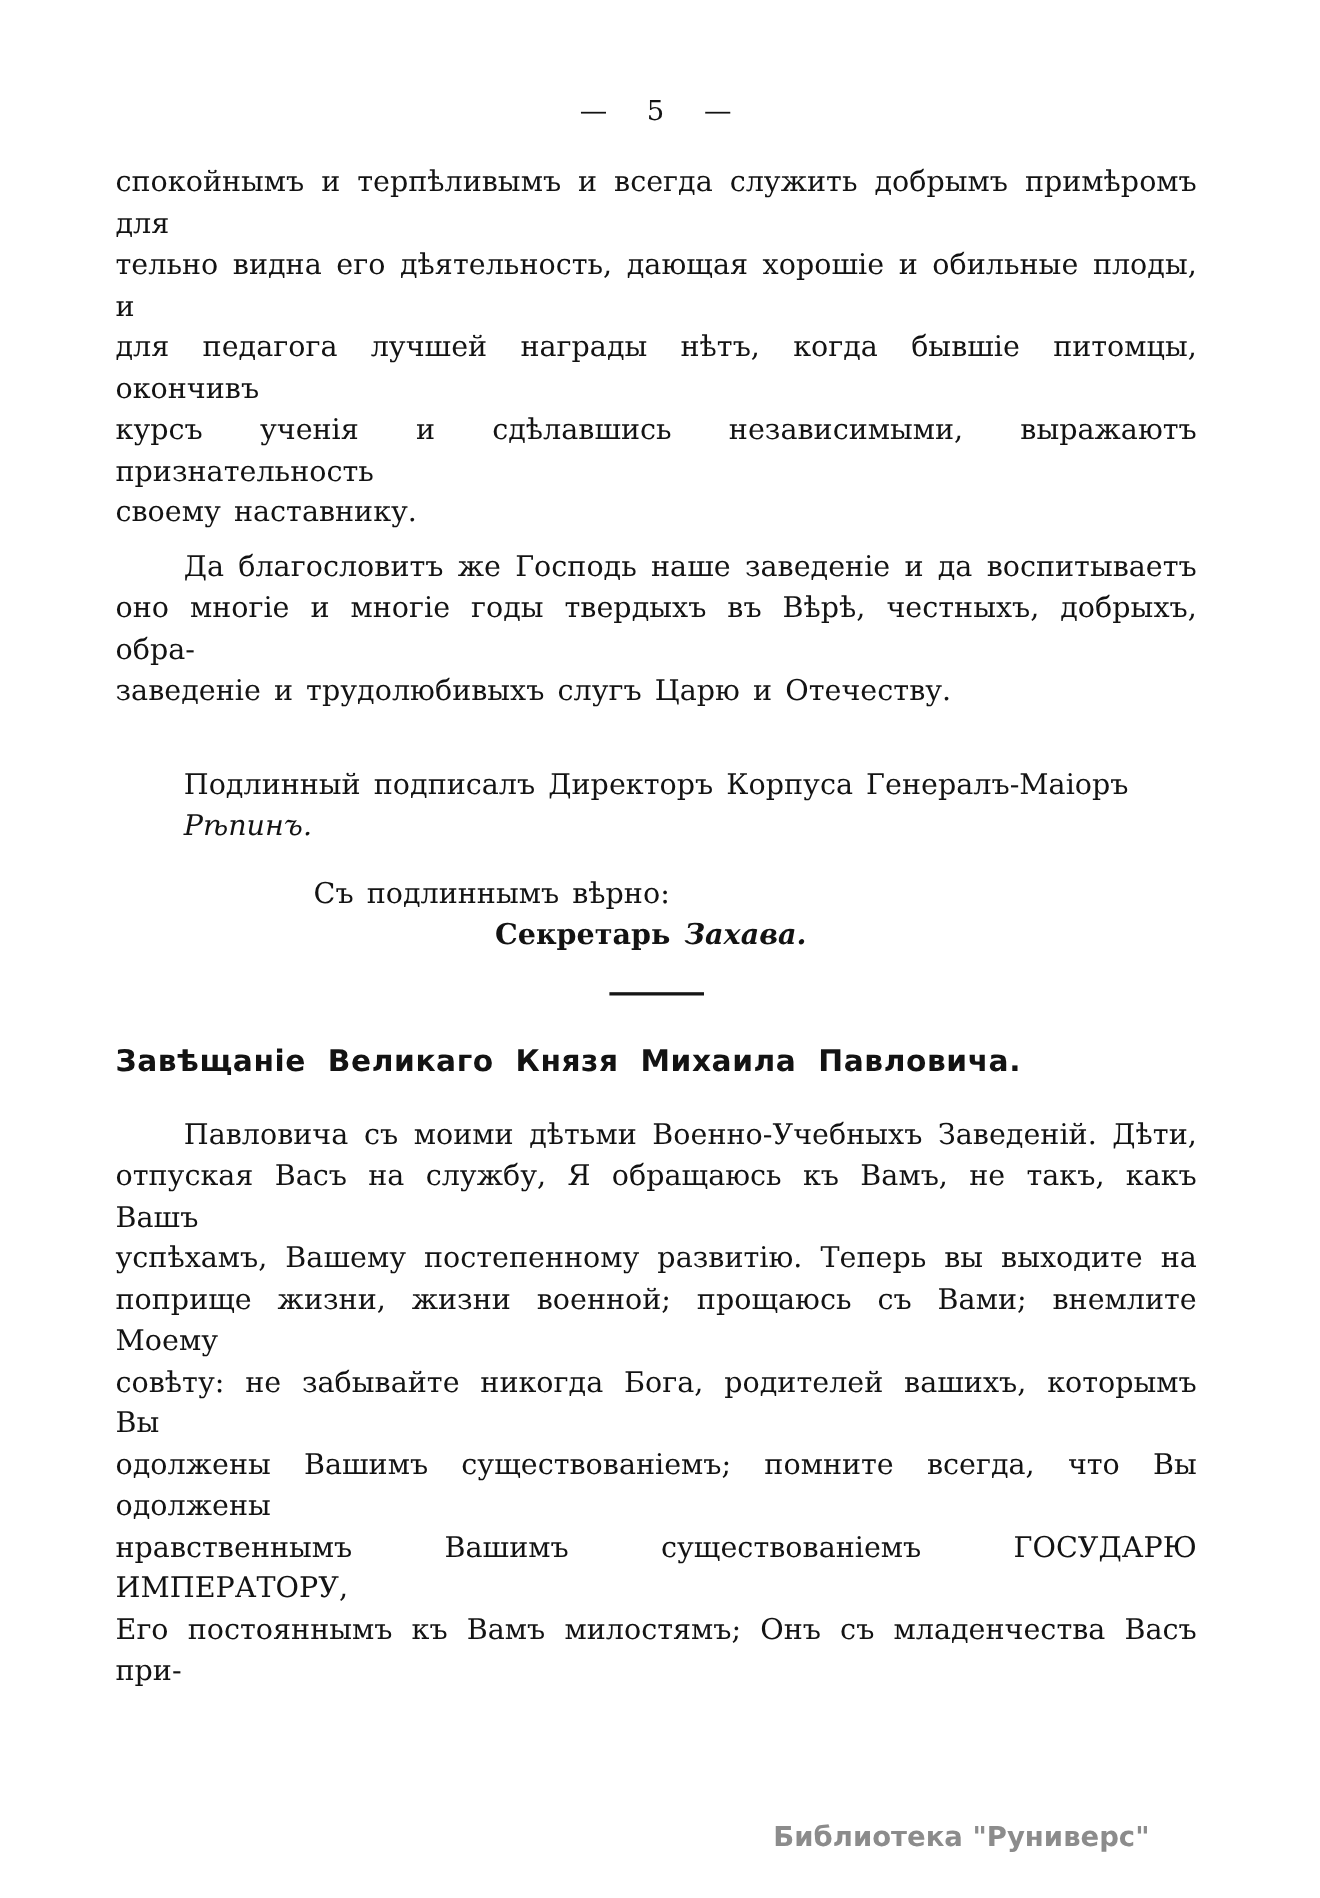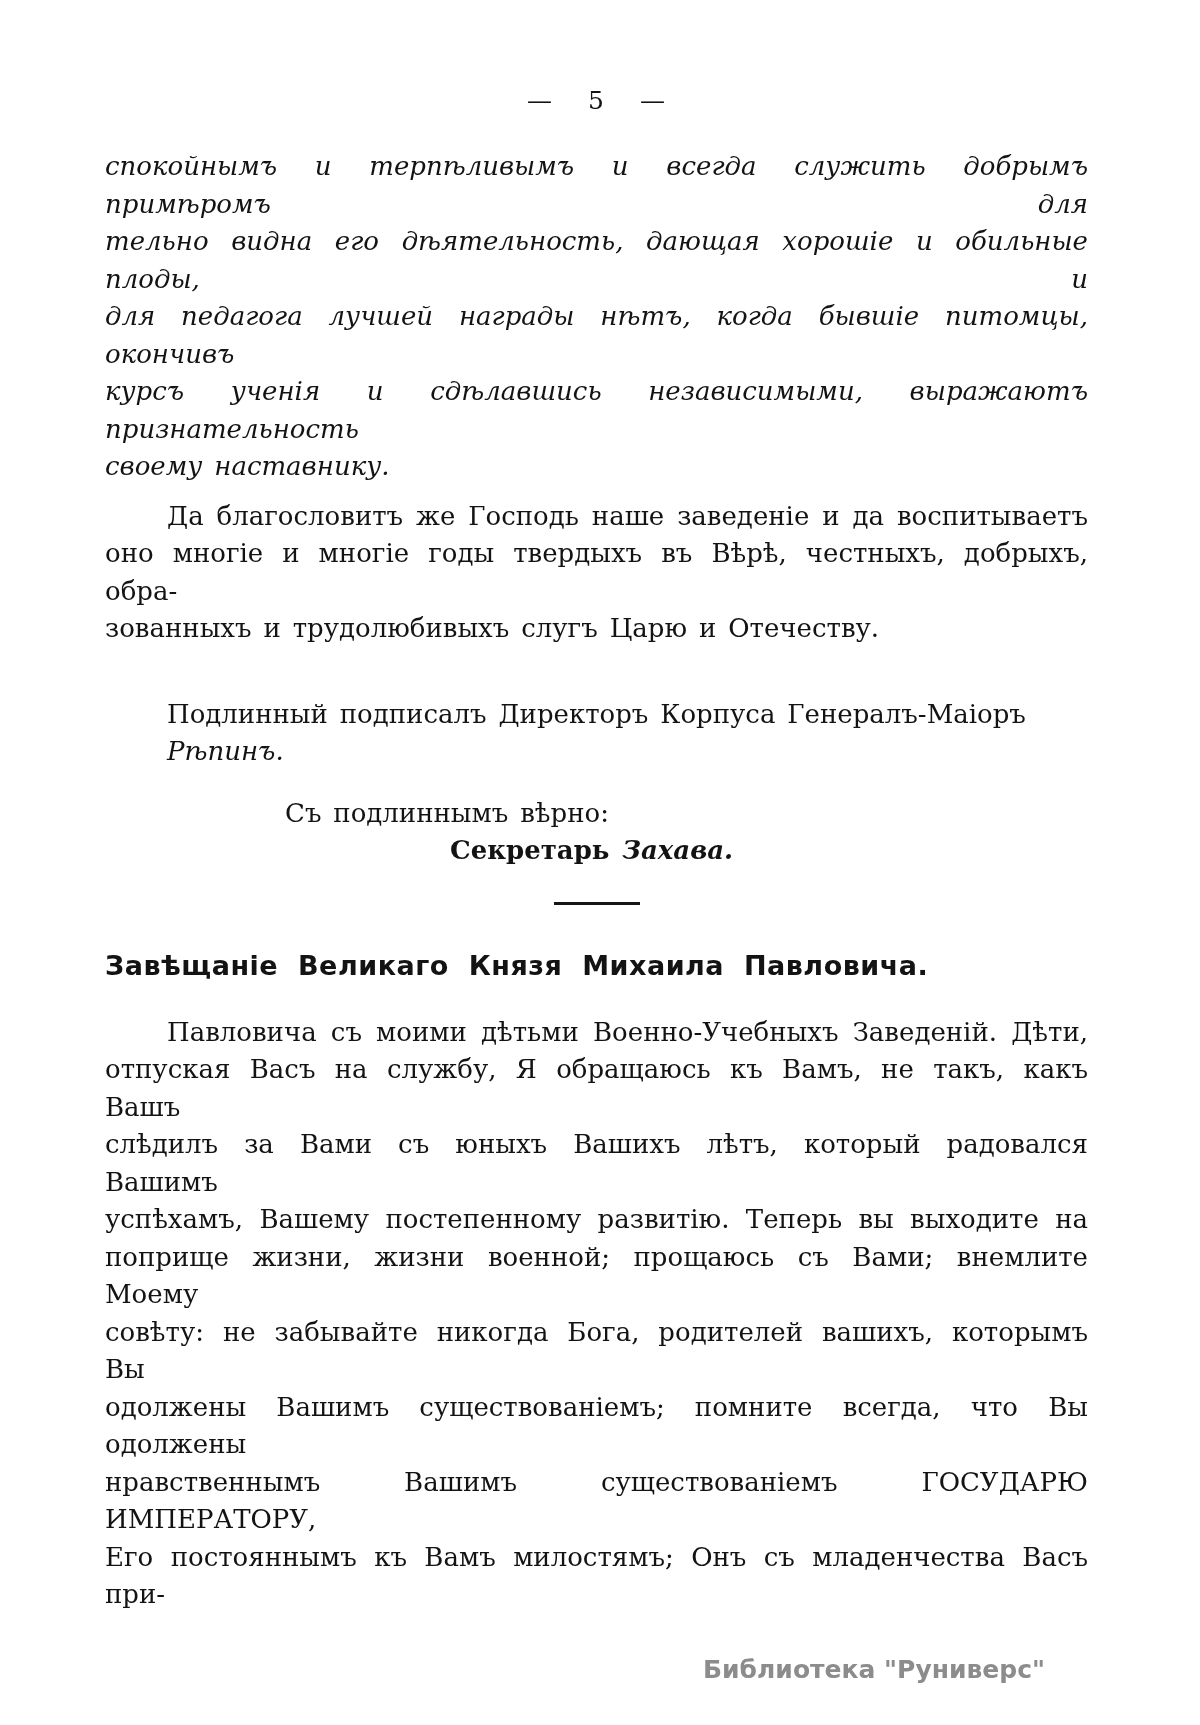--- a/index.html
+++ b/index.html
@@ -29,21 +29,21 @@
   }
   .line.just {
     text-align: justify;
     text-align-last: justify;
     -moz-text-align-last: justify;
   }
   .line.ind { text-indent: 62px; }
   .it { font-style: italic; }
 
   
-  [data-name="continuation-paragraph"] { margin-top: 33px; font-style: italic; }
+  [data-name="continuation-paragraph"] { margin-top: 33px; }
   [data-name="blessing-paragraph"]     { margin-top: 12px; }
   [data-name="signature-line"]         { margin-top: 48px; padding-left: 62px; }
   [data-name="certification-line"]     { margin-top: 24px; padding-left: 180px; }
   [data-name="secretary-line"]         { padding-left: 345px; font-weight: bold; }
   [data-name="section-divider"] {
     margin: 32px auto 0 auto;
     width: 86px; height: 0;
     border-top: 3px solid #161616;
   }
   [data-name="testament-heading"] {
@@ -77,31 +77,30 @@
         <div data-name="continuation-paragraph">
           <div class="line just" data-name="text-line">спокойнымъ и терпѣливымъ и всегда служить добрымъ примѣромъ для</div>
           <div class="line just" data-name="text-line">тельно видна его дѣятельность, дающая хорошіе и обильные плоды, и</div>
           <div class="line just" data-name="text-line">для педагога лучшей награды нѣтъ, когда бывшіе питомцы, окончивъ</div>
           <div class="line just" data-name="text-line">курсъ ученія и сдѣлавшись независимыми, выражаютъ признательность</div>
           <div class="line" data-name="text-line">своему наставнику.</div>
         </div>
         <div data-name="blessing-paragraph">
           <div class="line just ind" data-name="text-line">Да благословитъ же Господь наше заведеніе и да воспитываетъ</div>
           <div class="line just" data-name="text-line">оно многіе и многіе годы твердыхъ въ Вѣрѣ, честныхъ, добрыхъ, обра-</div>
-          <div class="line" data-name="text-line">зованныхъ и трудолюбивыхъ слугъ Царю и Отечеству.</div>
+          <div class="line" data-name="text-line">заведеніе и трудолюбивыхъ слугъ Царю и Отечеству.</div>
         </div>
         <div class="line" data-name="signature-line"><span data-name="text-run">Подлинный подписалъ Директоръ Корпуса Генералъ-Маіоръ </span><span data-name="italic-name-run" class="it">Рѣпинъ.</span></div>
         <div class="line" data-name="certification-line"><span data-name="text-run">Съ подлиннымъ вѣрно:</span></div>
         <div class="line" data-name="secretary-line"><span data-name="text-run">Секретарь </span><span data-name="italic-name-run" class="it">Захава.</span></div>
         <div data-name="section-divider"></div>
         <div data-name="testament-heading">Завѣщаніе Великаго Князя Михаила Павловича.</div>
         <div data-name="testament-paragraph">
           <div class="line just ind" data-name="text-line">Павловича съ моими дѣтьми Военно-Учебныхъ Заведеній. Дѣти,</div>
           <div class="line just" data-name="text-line">отпуская Васъ на службу, Я обращаюсь къ Вамъ, не такъ, какъ Вашъ</div>
-          <div class="line just" data-name="text-line">слѣдилъ за Вами съ юныхъ Вашихъ лѣтъ, который радовался Вашимъ</div>
           <div class="line just" data-name="text-line">успѣхамъ, Вашему постепенному развитію. Теперь вы выходите на</div>
           <div class="line just" data-name="text-line">поприще жизни, жизни военной; прощаюсь съ Вами; внемлите Моему</div>
           <div class="line just" data-name="text-line">совѣту: не забывайте никогда Бога, родителей вашихъ, которымъ Вы</div>
           <div class="line just" data-name="text-line">одолжены Вашимъ существованіемъ; помните всегда, что Вы одолжены</div>
           <div class="line just" data-name="text-line">нравственнымъ Вашимъ существованіемъ ГОСУДАРЮ ИМПЕРАТОРУ,</div>
           <div class="line just" data-name="text-line">Его постояннымъ къ Вамъ милостямъ; Онъ съ младенчества Васъ при-</div>
         </div>
       </div>
   </div>
   <div class="watermark" data-name="library-watermark">Библиотека "Руниверс"</div>

